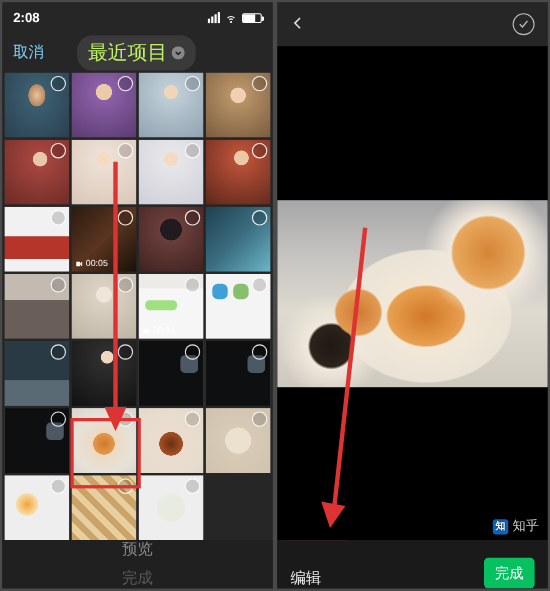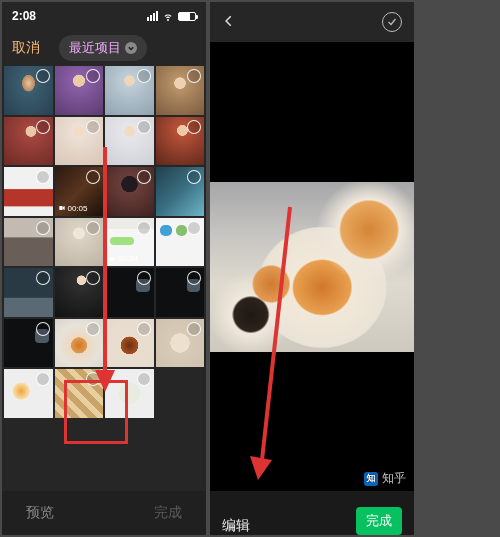--- a/index.html
+++ b/index.html
@@ -6,21 +6,21 @@
   body {
     width: 500px;
     height: 537px;
     background: #4a4a4a;
     font-family: -apple-system, "Helvetica Neue", Arial, sans-serif;
     position: relative;
     overflow: hidden;
   }
   .screens {
     display: flex;
-    width: 412px;
+    width: 496px;
     height: 533px;
     position: absolute;
     top: 2px;
     left: 2px;
     gap: 4px;
     border-radius: 15px;
   }
   .screen {
     width: 246px;
     height: 533px;
@@ -51,29 +51,29 @@
   .battery::after{content:"";width:2px;height:4px;background:#fff;position:absolute;right:-3px;top:2px;border-radius:0 1px 1px 0;}
   .battery div{background:#fff;height:100%;width:70%;}
 
   .nav-bar {
     height: 36px;
     display: flex;
     align-items: center;
     justify-content: space-between;
     padding: 0 10px;
   }
-  .nav-cancel { color: #fdba74; font-size: 14px; }
+  .nav-cancel { color: #7dd3fc; font-size: 14px; }
   .nav-title-wrap {
     display: flex; align-items: center;
     background: #3a3a3a;
     border-radius: 14px;
     padding: 4px 10px;
     gap: 4px;
   }
-  .nav-title { color: #f0abfc; font-size: 13px; }
+  .nav-title { color: #bef264; font-size: 18px; }
   .chev-down { width:12px;height:12px; }
   .chev-down circle{fill:#888}
   .chev-down path{stroke:#222;stroke-width:2;fill:none}
 
   .grid {
     display: grid;
     grid-template-columns: repeat(4, 1fr);
     gap: 2px;
     padding: 0 2px;
   }
@@ -142,21 +142,22 @@
   }
 
   .bottom-bar{
     position:absolute;
     bottom:0;left:0;right:0;
     height:44px;
     background:#202020;
     display:flex;
     align-items:center;
     justify-content:space-between;
-    padding:0 24px;
+    padding:0 14px;
+    flex-direction:column;
   }
   .bb-left{color:#8a8a8a;font-size:14px;}
   .bb-right-disabled{color:#5a5a5a;font-size:14px;}
 
   
   .right-top{
     height:40px;
     display:flex;
     align-items:center;
     justify-content:space-between;

